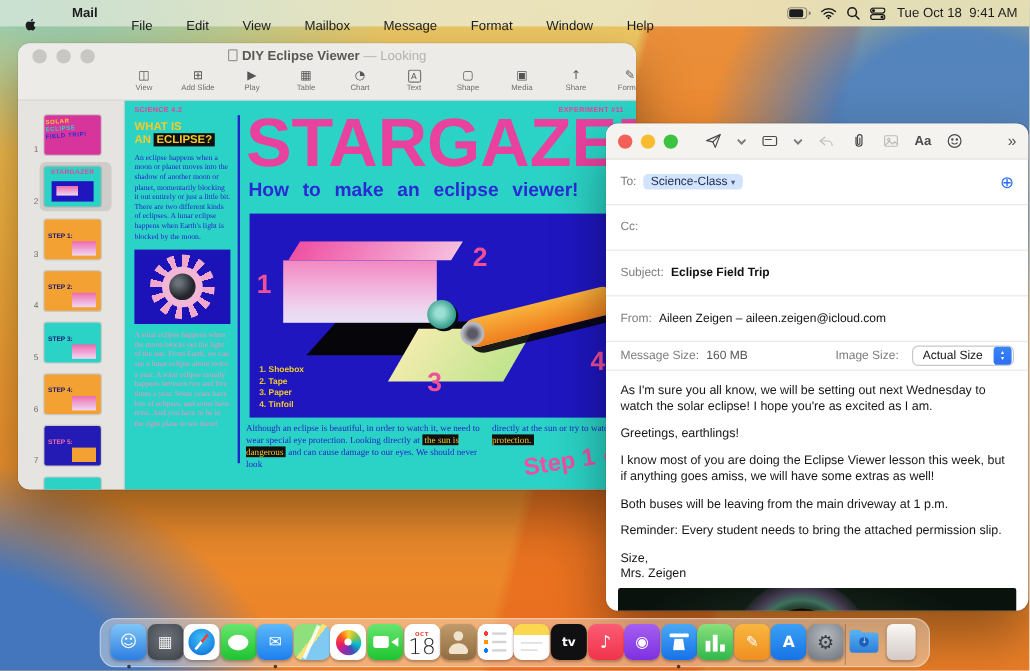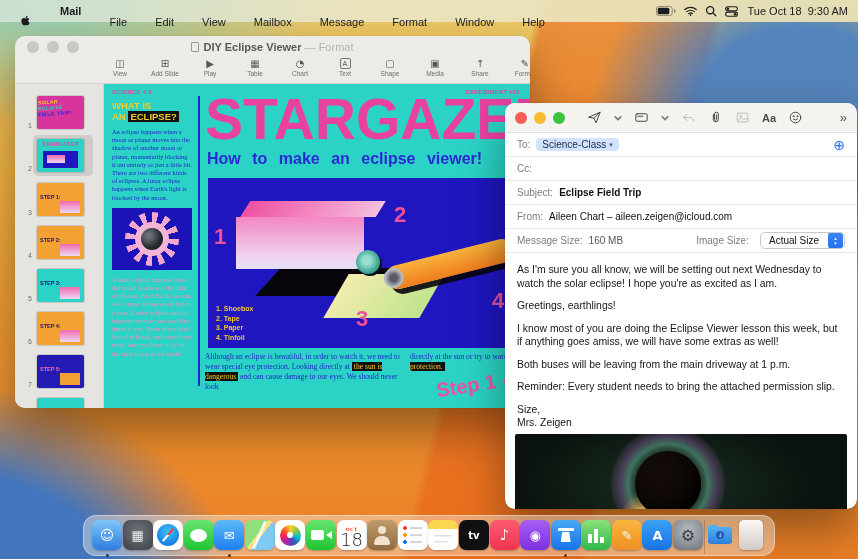--- a/index.html
+++ b/index.html
@@ -99,21 +99,21 @@
   
   .mail { left:505px; top:103px; width:352px; height:406px; background:#fff; z-index:30; overflow:hidden; }
   .ml-toolbar { height:30px; background:#f5f3f0; border-bottom:1px solid #e3e1de; display:flex; align-items:center; padding:0 10px; gap:12px; }
   .ml-tl { display:flex; gap:7px; margin-right:10px; }
   .tl-red{background:#f45f57;} .tl-yel{background:#f8bd2f;} .tl-grn{background:#3cc441;}
   .tico { width:15px; height:15px; stroke:#4a4a4a; fill:none; stroke-width:1.6; stroke-linecap:round; stroke-linejoin:round; flex:0 0 auto; }
   .tico.dis { opacity:.32; }
   .tsm { width:8px; height:8px; stroke:#7a7a7a; fill:none; stroke-width:2; }
   .ml-aa { font-size:11px; color:#4a4a4a; font-weight:bold; }
   .ml-over { margin-left:auto; font-size:13px; color:#555; }
-  .ml-row { display:flex; align-items:center; height:24px; padding:0 12px; border-bottom:1px solid #ebe9e7; font-size:10px; }
+  .ml-row { display:flex; align-items:center; height:38px; padding:0 12px; border-bottom:1px solid #ebe9e7; font-size:10px; }
   .ml-lb { color:#7d7d80; margin-right:6px; }
   .to-token { background:#d2e3fc; color:#1a2a4a; border-radius:4px; padding:1px 6px; font-size:10px; display:flex; align-items:center; gap:3px; }
   .to-token .chev { font-size:7px; color:#44577e; }
   .plus-circle { margin-left:auto; color:#2a6df4; font-size:14px; line-height:14px; }
   .sub-val,.from-val { color:#111; font-weight:bold; }
   .from-val { font-weight:normal; }
   .size-val { color:#55555a; }
   .img-size { margin-left:auto; display:flex; align-items:center; gap:5px; }
   .select { border:1px solid #c9c9c9; border-radius:5px; background:#fff; display:flex; align-items:center; overflow:hidden; height:17px; }
   .select .sv { padding:0 8px 0 8px; font-size:10px; color:#111; }
@@ -221,32 +221,32 @@
       <svg width="12" height="12" viewBox="0 0 14 14">
           <circle cx="6" cy="6" r="4.2" stroke="#1c1c1e" stroke-width="1.5" fill="none"></circle>
           <path d="M9.2 9.2 12.6 12.6" stroke="#1c1c1e" stroke-width="1.5" stroke-linecap="round"></path>
         </svg>
       <svg width="13" height="11" viewBox="0 0 16 13">
           <rect x="0.7" y="0.7" width="14.6" height="5" rx="2.5" fill="none" stroke="#1c1c1e" stroke-width="1.3"></rect>
           <circle cx="3.6" cy="3.2" r="1.6" fill="#1c1c1e"></circle>
           <rect x="0.7" y="7.3" width="14.6" height="5" rx="2.5" fill="none" stroke="#1c1c1e" stroke-width="1.3"></rect>
           <circle cx="12.4" cy="9.8" r="1.6" fill="#1c1c1e"></circle>
         </svg>
-      <span class="mb-clock"><span>Tue Oct 18</span>&nbsp;&nbsp;<span>9:30 AM</span></span>
+      <span class="mb-clock"><span>Tue Oct 18</span>&nbsp;&nbsp;<span>9:41 AM</span></span>
     </div>
   </div>
 
   <div class="window kn">
     <div class="kn-titlebar">
       <div class="kn-tl">
         <span class="tl"></span>
         <span class="tl"></span>
         <span class="tl"></span>
       </div>
-      <div class="kn-title"><span class="doc-ico"></span><span>DIY Eclipse Viewer</span> <span class="edited">— Format</span></div>
+      <div class="kn-title"><span class="doc-ico"></span><span>DIY Eclipse Viewer</span> <span class="edited">— Looking</span></div>
     </div>
     <div class="kn-toolbar">
       <div class="kn-tool">
           <span class="kn-ico">◫</span>
           <span class="kn-lb">View</span>
         </div>
       <div class="kn-tool">
           <span class="kn-ico">⊞</span>
           <span class="kn-lb">Add Slide</span>
         </div>
@@ -421,21 +421,21 @@
     </div>
     <div class="ml-row">
       <span class="ml-lb">Cc:</span>
     </div>
     <div class="ml-row">
       <span class="ml-lb">Subject:</span>
       <span class="sub-val">Eclipse Field Trip</span>
     </div>
     <div class="ml-row">
       <span class="ml-lb">From:</span>
-      <span class="from-val">Aileen Chart – aileen.zeigen@icloud.com</span>
+      <span class="from-val">Aileen Zeigen – aileen.zeigen@icloud.com</span>
     </div>
     <div class="ml-row" style="height:24px">
       <span class="ml-lb">Message Size:</span>
       <span class="size-val">160 MB</span>
       <span class="img-size">
         <span class="ml-lb">Image Size:</span>
         <span class="select">
           <span class="sv">Actual Size</span>
           <span class="stepper">
               <span>▴</span>

